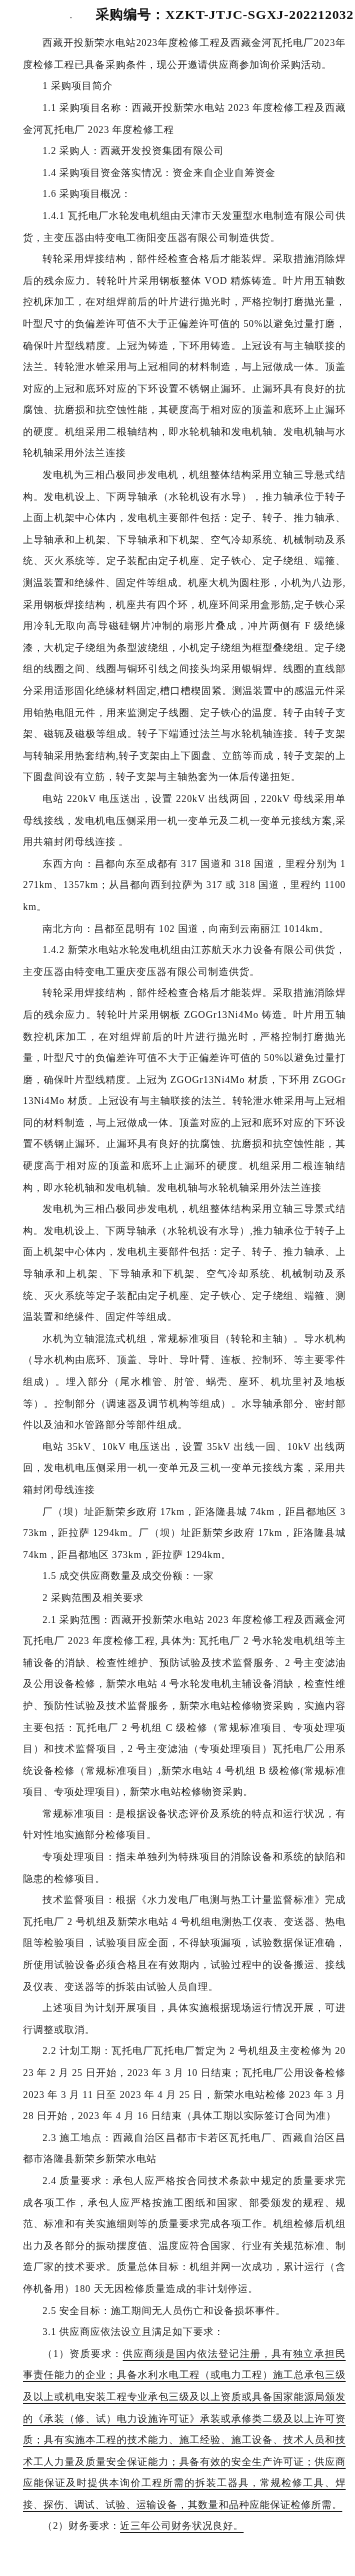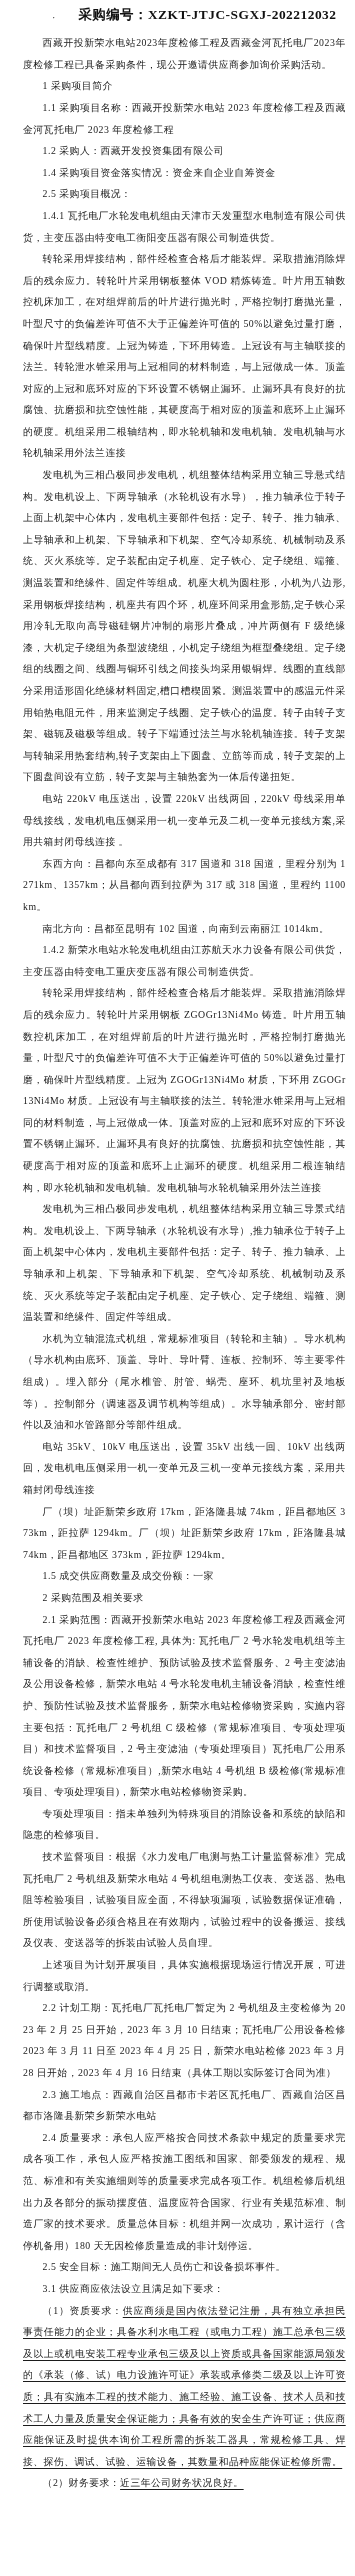--- a/index.html
+++ b/index.html
@@ -8,22 +8,23 @@
     width:355px;
     height:3442px;
     background:#ffffff;
     font-family:"Liberation Serif","DejaVu Serif",serif;
     color:#1b1b1b;
     overflow:hidden;
     box-sizing:border-box;
   }
   .title-row{
     padding-top:6.2px;
-    padding-left:52px;
+    padding-left:68px;
     white-space:nowrap;
+    text-align:center;
   }
   .title-dot{
     display:inline-block;
     font-size:10.3px;
     color:#2a2a2a;
     margin-right:23px;
     vertical-align:middle;
   }
   .doc-title{
     display:inline;
@@ -61,36 +62,37 @@
   <div class="title-row">
     <span class="title-dot">·</span><h1 class="doc-title">采购编号：XZKT-JTJC-SGXJ-202212032</h1>
   </div>
 
   <div class="body-area">
       <p class="para"><span class="seg">西藏开投新荣水电站2023年度检修工程及西藏金河瓦托电厂2023年度检修工程已具备采购条件，现公开邀请供应商参加询价采购活动。</span></p>
       <p class="para"><span class="seg">1 采购项目简介</span></p>
       <p class="para"><span class="seg">1.1 采购项目名称：西藏开投新荣水电站 2023 年度检修工程及西藏金河瓦托电厂 2023 年度检修工程</span></p>
       <p class="para"><span class="seg">1.2 采购人：西藏开发投资集团有限公司</span></p>
       <p class="para"><span class="seg">1.4 采购项目资金落实情况：资金来自企业自筹资金</span></p>
-      <p class="para"><span class="seg">2.5 采购项目概况：</span></p>
+      <p class="para"><span class="seg">1.6 采购项目概况：</span></p>
       <p class="para"><span class="seg">1.4.1 瓦托电厂水轮发电机组由天津市天发重型水电制造有限公司供货，主变压器由特变电工衡阳变压器有限公司制造供货。</span></p>
       <p class="para"><span class="seg">转轮采用焊接结构，部件经检查合格后才能装焊。采取措施消除焊后的残余应力。转轮叶片采用钢板整体 VOD 精炼铸造。叶片用五轴数控机床加工，在对组焊前后的叶片进行抛光时，严格控制打磨抛光量，叶型尺寸的负偏差许可值不大于正偏差许可值的 50%以避免过量打磨，确保叶片型线精度。上冠为铸造，下环用铸造。上冠设有与主轴联接的法兰。转轮泄水锥采用与上冠相同的材料制造，与上冠做成一体。顶盖对应的上冠和底环对应的下环设置不锈钢止漏环。止漏环具有良好的抗腐蚀、抗磨损和抗空蚀性能，其硬度高于相对应的顶盖和底环上止漏环的硬度。机组采用二根轴结构，即水轮机轴和发电机轴。发电机轴与水轮机轴采用外法兰连接</span></p>
       <p class="para"><span class="seg">发电机为三相凸极同步发电机，机组整体结构采用立轴三导悬式结构。发电机设上、下两导轴承（水轮机设有水导），推力轴承位于转子上面上机架中心体内，发电机主要部件包括：定子、转子、推力轴承、上导轴承和上机架、下导轴承和下机架、空气冷却系统、机械制动及系统、灭火系统等。定子装配由定子机座、定子铁心、定子绕组、端箍、测温装置和绝缘件、固定件等组成。机座大机为圆柱形，小机为八边形,采用钢板焊接结构，机座共有四个环，机座环间采用盒形筋,定子铁心采用冷轧无取向高导磁硅钢片冲制的扇形片叠成，冲片两侧有 F 级绝缘漆，大机定子绕组为条型波绕组，小机定子绕组为框型叠绕组。定子绕组的线圈之间、线圈与铜环引线之间接头均采用银铜焊。线圈的直线部分采用适形固化绝缘材料固定,槽口槽楔固紧。测温装置中的感温元件采用铂热电阻元件，用来监测定子线圈、定子铁心的温度。转子由转子支架、磁轭及磁极等组成。转子下端通过法兰与水轮机轴连接。转子支架与转轴采用热套结构,转子支架由上下圆盘、立筋等而成，转子支架的上下圆盘间设有立筋，转子支架与主轴热套为一体后传递扭矩。</span></p>
       <p class="para"><span class="seg">电站 220kV 电压送出，设置 220kV 出线两回，220kV 母线采用单母线接线，发电机电压侧采用一机一变单元及二机一变单元接线方案,采用共箱封闭母线连接 。</span></p>
       <p class="para"><span class="seg">东西方向：昌都向东至成都有 317 国道和 318 国道，里程分别为 1271km、1357km；从昌都向西到拉萨为 317 或 318 国道，里程约 1100 km。</span></p>
       <p class="para"><span class="seg">南北方向：昌都至昆明有 102 国道，向南到云南丽江 1014km。</span></p>
       <p class="para"><span class="seg">1.4.2 新荣水电站水轮发电机组由江苏航天水力设备有限公司供货，主变压器由特变电工重庆变压器有限公司制造供货。</span></p>
       <p class="para"><span class="seg">转轮采用焊接结构，部件经检查合格后才能装焊。采取措施消除焊后的残余应力。转轮叶片采用钢板 ZGOGr13Ni4Mo 铸造。叶片用五轴数控机床加工，在对组焊前后的叶片进行抛光时，严格控制打磨抛光量，叶型尺寸的负偏差许可值不大于正偏差许可值的 50%以避免过量打磨，确保叶片型线精度。上冠为 ZGOGr13Ni4Mo 材质，下环用 ZGOGr13Ni4Mo 材质。上冠设有与主轴联接的法兰。转轮泄水锥采用与上冠相同的材料制造，与上冠做成一体。顶盖对应的上冠和底环对应的下环设置不锈钢止漏环。止漏环具有良好的抗腐蚀、抗磨损和抗空蚀性能，其硬度高于相对应的顶盖和底环上止漏环的硬度。机组采用二根连轴结构，即水轮机轴和发电机轴。发电机轴与水轮机轴采用外法兰连接</span></p>
       <p class="para"><span class="seg">发电机为三相凸极同步发电机，机组整体结构采用立轴三导景式结构。发电机设上、下两导轴承（水轮机设有水导）,推力轴承位于转子上面上机架中心体内，发电机主要部件包括：定子、转子、推力轴承、上导轴承和上机架、下导轴承和下机架、空气冷却系统、机械制动及系统、灭火系统等定子装配由定子机座、定子铁心、定子绕组、端箍、测温装置和绝缘件、固定件等组成。</span></p>
       <p class="para"><span class="seg">水机为立轴混流式机组，常规标准项目（转轮和主轴）。导水机构（导水机构由底环、顶盖、导叶、导叶臂、连板、控制环、等主要零件组成）。埋入部分（尾水椎管、肘管、蜗壳、座环、机坑里衬及地板等）。控制部分（调速器及调节机构等组成）。水导轴承部分、密封部件以及油和水管路部分等部件组成。</span></p>
       <p class="para"><span class="seg">电站 35kV、10kV 电压送出，设置 35kV 出线一回、10kV 出线两回，发电机电压侧采用一机一变单元及三机一变单元接线方案，采用共箱封闭母线连接</span></p>
       <p class="para"><span class="seg">厂（坝）址距新荣乡政府 17km，距洛隆县城 74km，距昌都地区 373km，距拉萨 1294km。厂（坝）址距新荣乡政府 17km，距洛隆县城 74km，距昌都地区 373km，距拉萨 1294km。</span></p>
       <p class="para"><span class="seg">1.5 成交供应商数量及成交份额：一家</span></p>
       <p class="para"><span class="seg">2 采购范围及相关要求</span></p>
       <p class="para"><span class="seg">2.1 采购范围：西藏开投新荣水电站 2023 年度检修工程及西藏金河瓦托电厂 2023 年度检修工程, 具体为: 瓦托电厂 2 号水轮发电机组等主辅设备的消缺、检查性维护、预防试验及技术监督服务、2 号主变滤油及公用设备检修，新荣水电站 4 号水轮发电机主辅设备消缺，检查性维护、预防性试验及技术监督服务，新荣水电站检修物资采购，实施内容主要包括：瓦托电厂 2 号机组 C 级检修（常规标准项目、专项处理项目）和技术监督项目，2 号主变滤油（专项处理项目）瓦托电厂公用系统设备检修（常规标准项目）,新荣水电站 4 号机组 B 级检修(常规标准项目、专项处理项目)，新荣水电站检修物资采购。</span></p>
+      <p class="para"><span class="seg">常规标准项目：是根据设备状态评价及系统的特点和运行状况，有针对性地实施部分检修项目。</span></p>
       <p class="para"><span class="seg">专项处理项目：指未单独列为特殊项目的消除设备和系统的缺陷和隐患的检修项目。</span></p>
       <p class="para"><span class="seg">技术监督项目：根据《水力发电厂电测与热工计量监督标准》完成瓦托电厂 2 号机组及新荣水电站 4 号机组电测热工仪表、变送器、热电阻等检验项目，试验项目应全面，不得缺项漏项，试验数据保证准确，所使用试验设备必须合格且在有效期内，试验过程中的设备搬运、接线及仪表、变送器等的拆装由试验人员自理。</span></p>
       <p class="para"><span class="seg">上述项目为计划开展项目，具体实施根据现场运行情况开展，可进行调整或取消。</span></p>
       <p class="para"><span class="seg">2.2 计划工期：瓦托电厂瓦托电厂暂定为 2 号机组及主变检修为 2023 年 2 月 25 日开始，2023 年 3 月 10 日结束；瓦托电厂公用设备检修 2023 年 3 月 11 日至 2023 年 4 月 25 日，新荣水电站检修 2023 年 3 月 28 日开始，2023 年 4 月 16 日结束（具体工期以实际签订合同为准）</span></p>
       <p class="para"><span class="seg">2.3 施工地点：西藏自治区昌都市卡若区瓦托电厂、西藏自治区昌都市洛隆县新荣乡新荣水电站</span></p>
       <p class="para"><span class="seg">2.4 质量要求：承包人应严格按合同技术条款中规定的质量要求完成各项工作，承包人应严格按施工图纸和国家、部委颁发的规程、规范、标准和有关实施细则等的质量要求完成各项工作。机组检修后机组出力及各部分的振动摆度值、温度应符合国家、行业有关规范标准、制造厂家的技术要求。质量总体目标：机组并网一次成功，累计运行（含停机备用）180 天无因检修质量造成的非计划停运。</span></p>
       <p class="para"><span class="seg">2.5 安全目标：施工期间无人员伤亡和设备损坏事件。</span></p>
       <p class="para"><span class="seg">3.1 供应商应依法设立且满足如下要求：</span></p>
       <p class="para"><span class="seg">（1）资质要求：</span><span class="seg underline">供应商须是国内依法登记注册，具有独立承担民事责任能力的企业；具备水利水电工程（或电力工程）施工总承包三级及以上或机电安装工程专业承包三级及以上资质或具备国家能源局颁发的《承装（修、试）电力设施许可证》承装或承修类二级及以上许可资质；具有实施本工程的技术能力、施工经验、施工设备、技术人员和技术工人力量及质量安全保证能力；具备有效的安全生产许可证；供应商应能保证及时提供本询价工程所需的拆装工器具，常规检修工具、焊接、探伤、调试、试验、运输设备，其数量和品种应能保证检修所需。</span></p>
       <p class="para"><span class="seg">（2）财务要求：</span><span class="seg underline">近三年公司财务状况良好。</span></p>

